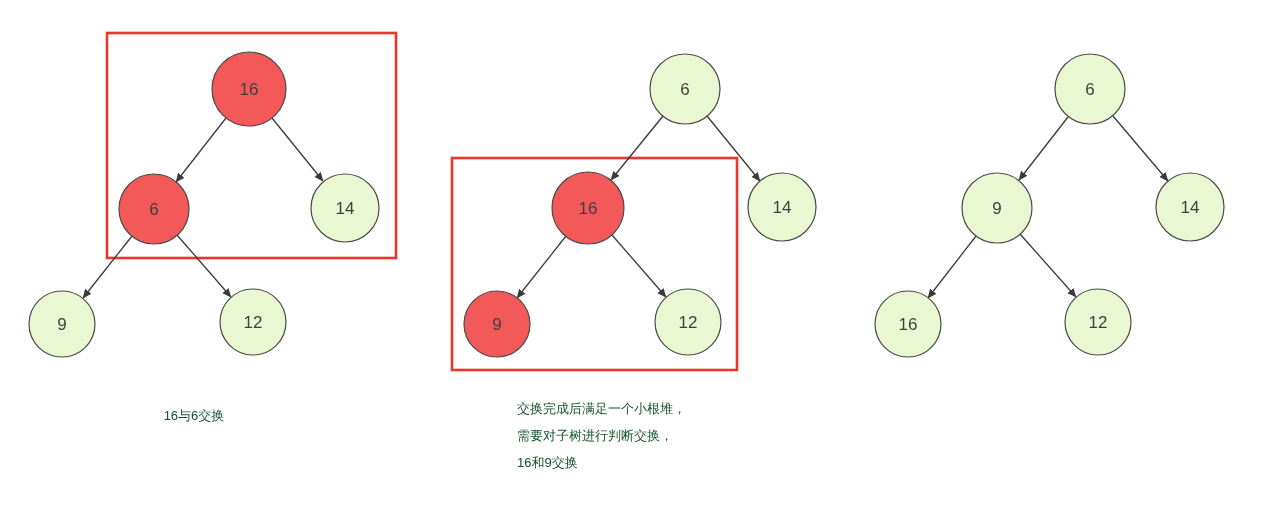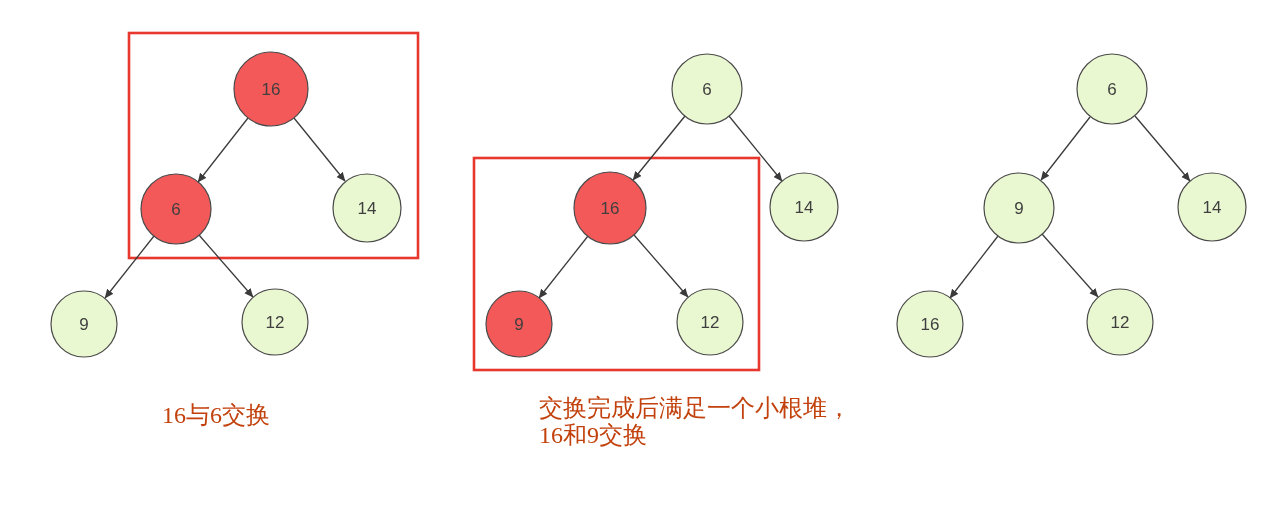--- a/index.html
+++ b/index.html
@@ -3,39 +3,38 @@
 <meta charset="utf-8">
 <style>
   html, body { margin: 0; padding: 0; background: #ffffff; }
   .canvas {
     position: relative;
     width: 1235px;
     height: 531px;
     background: #ffffff;
     font-family: "Liberation Sans", sans-serif;
     overflow: hidden;
-    margin-left: 22px;
   }
   .diagram-svg { position: absolute; left: 0; top: 0; }
   .edge { stroke: #3a3a3a; stroke-width: 1.3; fill: none; }
   .node-circle { stroke: #4a4a4a; stroke-width: 1.2; }
   .node-value {
     font-size: 17px;
     fill: #3f3f3f;
     text-anchor: middle;
     dominant-baseline: central;
     font-family: "Liberation Sans", sans-serif;
   }
   .hbox { fill: none; stroke-width: 2.6; }
   .caption {
     position: absolute;
-    color: #c2410c;
-    font-size: 24px;
+    color: #14532d;
+    font-size: 13px;
     line-height: 27px;
-    font-family: Liberation Serif, serif;
+    font-family: Liberation Sans, sans-serif;
   }
   .caption.centered { text-align: center; }
 </style>
 </head>
 <body>
 
 <div class="canvas">
 
   <svg class="diagram-svg" width="1277" height="531" viewBox="0 0 1277 531">
     <defs>
@@ -114,17 +113,18 @@
       <text class="node-value" x="1098" y="322">12</text>
     </g>
   </svg>
 
   <div class="caption centered" style="left:104px; top:402px; width:180px;">
     <div>16与6交换</div>
   </div>
 
   <div class="caption" style="left:517px; top:395px; width:320px;">
     <div>交换完成后满足一个小根堆，</div>
+    <div>需要对子树进行判断交换，</div>
     <div>16和9交换</div>
   </div>
 
 
 </div>
 
 </body></html>

